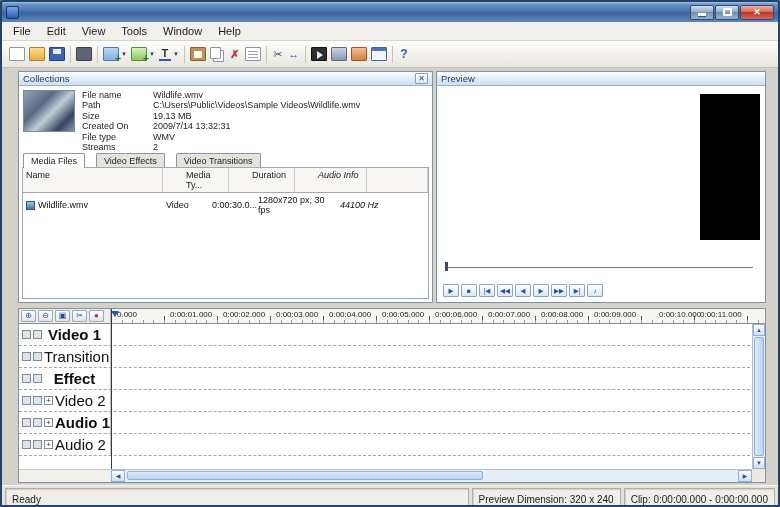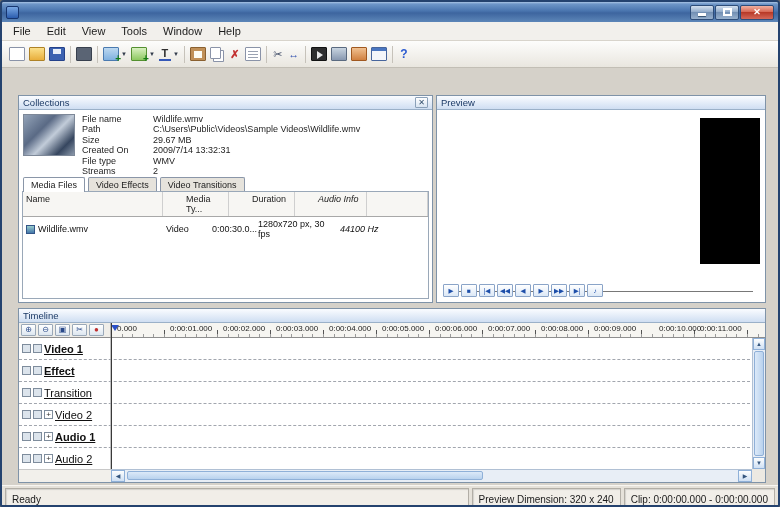--- a/index.html
+++ b/index.html
@@ -58,33 +58,33 @@
   .g-del { color:#c23030; font-weight:bold; }
   .g-text { color:#303030; font-weight:bold; border-bottom:2px solid #3558b8; line-height:12px; }
   .g-scis { color:#44506a; }
   .g-trim { color:#3050b0; font-weight:bold; }
   .g-help { color:#2a5ad0; font-weight:bold; font-size:12px; }
   .dd { font-size:6px; color:#333c4c; margin-left:1px; }
 
   
   .client { flex:1; display:flex; flex-direction:column; padding:3px 12px 0 16px; background:#d5d1c9; overflow:hidden; }
   .toprow { height:232px; flex:none; display:flex; gap:3px; }
-  .panel { border:1px solid #7f93a8; background:#fff; display:flex; flex-direction:column; overflow:hidden;margin-top:24px; }
+  .panel { border:1px solid #7f93a8; background:#fff; display:flex; flex-direction:column; overflow:hidden; }
   .phead { height:14px; flex:none; background:linear-gradient(#fafcff,#cfdef2); border-bottom:1px solid #9ab0c8;
            display:flex; align-items:center; padding:0 4px; font-size:9.5px; color:#1c3a66; }
   .phx { margin-left:auto; width:13px; height:11px; border:1px solid #8aa0b8; border-radius:1px;
          background:linear-gradient(#fff,#d8e4f2); font-size:8px; line-height:9px; text-align:center; color:#33506e; }
 
   
   .collections { width:415px; flex:none; }
   .finfo { height:64px; flex:none; display:flex; gap:7px; padding:4px 3px 2px 4px; }
   .thumb { width:52px; height:42px; flex:none; border:1px solid #7d8898;
            background:linear-gradient(135deg,#93a3b8 0%,#5a6a85 35%,#c2ccd9 55%,#36465f 80%,#8b99ab 100%); }
   .fgrid { display:grid; grid-template-columns:58px 1fr; column-gap:13px; font-size:9px; line-height:10.4px; color:#1e1e1e; align-content:start; }
-  .tabsrow { height:17px; flex:none; display:flex; align-items:flex-end; gap:3px; padding-left:4px; }
+  .tabsrow { height:17px; flex:none; display:flex; align-items:flex-end; gap:11px; padding-left:4px; }
   .tab { font-size:9px; padding:2px 7px 1px; border:1px solid #8a96a8; border-bottom:none; background:#e6e3dc; color:#222;
          border-radius:2px 2px 0 0; }
   .tab.active { background:#fff; position:relative; top:1px; padding-bottom:2px; }
   .tablewrap { flex:1; margin:0 3px 3px; border:1px solid #9aa8b8; background:#fff; overflow:hidden;
                display:flex; flex-direction:column; }
   .thead { display:flex; flex:none; background:#f7f6f3; border-bottom:1px solid #a8a8a8;gap:20px; }
   .thead .cell { font-size:9px; color:#222; padding:2px 3px; border-right:1px solid #cfcfcf; }
   .trow { display:flex; flex:none; }
   .trow .cell { font-size:9px; color:#111; padding:2px 3px; display:flex; align-items:center; gap:3px; }
   .c-name{width:140px;} .c-type{width:46px;} .c-dur{width:46px;} .c-vid{width:82px;} .c-aud{width:52px;font-style:italic;} .c-fill{flex:1; border-right:none;}
@@ -115,21 +115,21 @@
   .tlruler::after { content:""; position:absolute; left:0; right:0; bottom:0; height:3px;
                     background:repeating-linear-gradient(90deg,#9a9a9a 0 1px,transparent 1px 10.6px); }
   .rl { position:absolute; top:1px; font-size:8px; color:#222; white-space:nowrap; }
   .phcap { position:absolute; left:0; top:2px; width:0; height:0;
            border-left:4px solid transparent; border-right:4px solid transparent; border-top:6px solid #2a50c8; }
   .tracks { position:relative; }
   .track { display:flex; height:22px; border-bottom:1px dashed #a2a6ae; background:#fff; }
   .tlabel { width:92px; flex:none; border-right:1px solid #c2c2c2; display:flex; align-items:center; padding:0 5px 0 3px; gap:2px; }
   .tck { width:9px; height:9px; flex:none; background:#dce4ec; border:1px solid #7e8c9c; }
   .texp { width:9px; height:9px; flex:none; background:#fff; border:1px solid #7e8c9c; font-size:8px; line-height:7px; text-align:center; color:#333; }
-  .tname { flex:1; text-align:left; font-size:11px; color:#101010; white-space:nowrap;text-decoration:underline; }
+  .tname { flex:1; text-align:center; font-size:15px; color:#101010; white-space:nowrap; }
   .tname.bold { font-weight:bold; }
   .tlane { flex:1; }
   .playhead { position:absolute; left:92px; top:0; bottom:13px; width:1px; background:#3a3a3a; z-index:5; }
   .tlvscroll { position:absolute; right:0; top:15px; bottom:13px; width:13px; background:#e8eef6;
                border-left:1px solid #b0c0d4; display:flex; flex-direction:column; z-index:6; }
   .sbtn { flex:none; height:12px; width:100%; border:1px solid #8fb0d8; background:linear-gradient(#fdfefe,#cfe0f4);
           font-size:6px; line-height:10px; text-align:center; color:#35567e; }
   .vthumb { flex:1; margin:1px; background:linear-gradient(90deg,#dcE9f8,#b9d2ee); border:1px solid #8fb0d8; border-radius:2px; }
   .tlhscroll { position:absolute; left:92px; right:13px; bottom:0; height:13px; background:#e8eef6;
                border-top:1px solid #b0c0d4; display:flex; z-index:6; }
@@ -253,21 +253,21 @@
           <span class="phx">✕</span>
         </div>
         <div class="finfo">
           <div class="thumb"></div>
           <div class="fgrid">
             <span>File name</span>
               <span>Wildlife.wmv</span>
             <span>Path</span>
               <span>C:\Users\Public\Videos\Sample Videos\Wildlife.wmv</span>
             <span>Size</span>
-              <span>29.67 MB</span>
+              <span>19.13 MB</span>
             <span>Created On</span>
               <span>2009/7/14 13:32:31</span>
             <span>File type</span>
               <span>WMV</span>
             <span>Streams</span>
               <span>2</span>
           </div>
         </div>
         <div class="tabsrow">
           <span class="tab active">Media Files</span>
@@ -314,23 +314,20 @@
             <span class="tpb">▶</span>
             <span class="tpb">▶▶</span>
             <span class="tpb">▶|</span>
             <span class="tpb">♪</span>
           </div>
         </div>
       </div>
     </div>
 
     <div class="panel timeline">
-      <div class="phead">
-        <span>Timeline</span>
-      </div>
       <div class="tlbody">
         <div class="rulerrow">
           <div class="tltools">
             <span class="tlt">⊕</span>
             <span class="tlt">⊖</span>
             <span class="tlt">▣</span>
             <span class="tlt">✂</span>
             <span class="tlt rec">●</span>
           </div>
           <div class="tlruler">
@@ -355,29 +352,29 @@
               <span class="tck"></span>
               <span class="tck"></span>
               <span class="tname bold">Video 1</span>
             </div>
             <div class="tlane"></div>
           </div>
           <div class="track">
             <div class="tlabel">
               <span class="tck"></span>
               <span class="tck"></span>
+              <span class="tname">Transition</span>
+            </div>
+            <div class="tlane"></div>
+          </div>
+          <div class="track">
+            <div class="tlabel">
+              <span class="tck"></span>
+              <span class="tck"></span>
               <span class="tname bold">Effect</span>
-            </div>
-            <div class="tlane"></div>
-          </div>
-          <div class="track">
-            <div class="tlabel">
-              <span class="tck"></span>
-              <span class="tck"></span>
-              <span class="tname">Transition</span>
             </div>
             <div class="tlane"></div>
           </div>
           <div class="track">
             <div class="tlabel">
               <span class="tck"></span>
               <span class="tck"></span>
               <span class="texp">+</span>
               <span class="tname">Video 2</span>
             </div>

